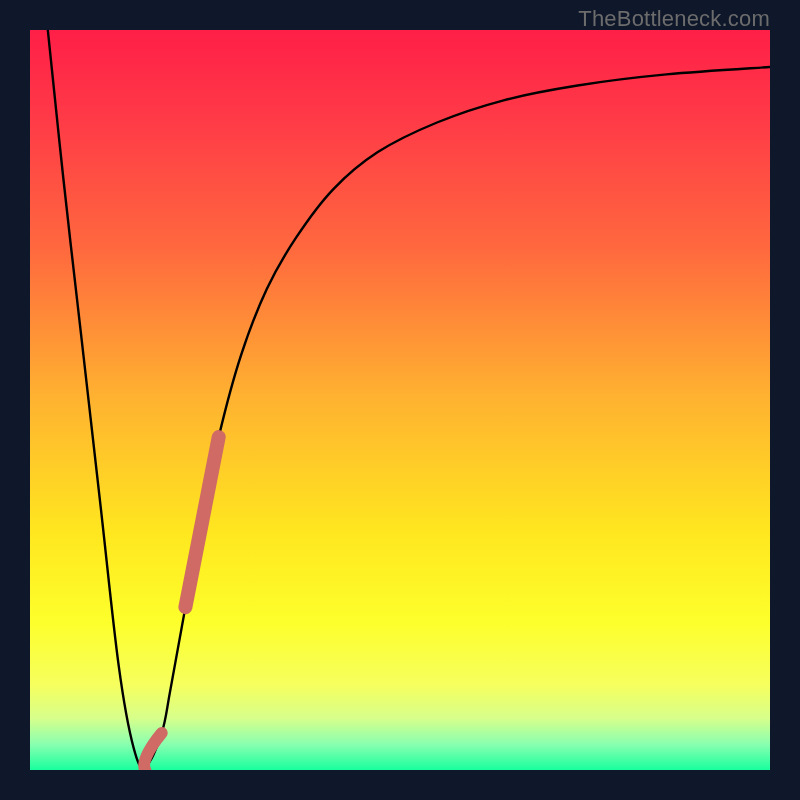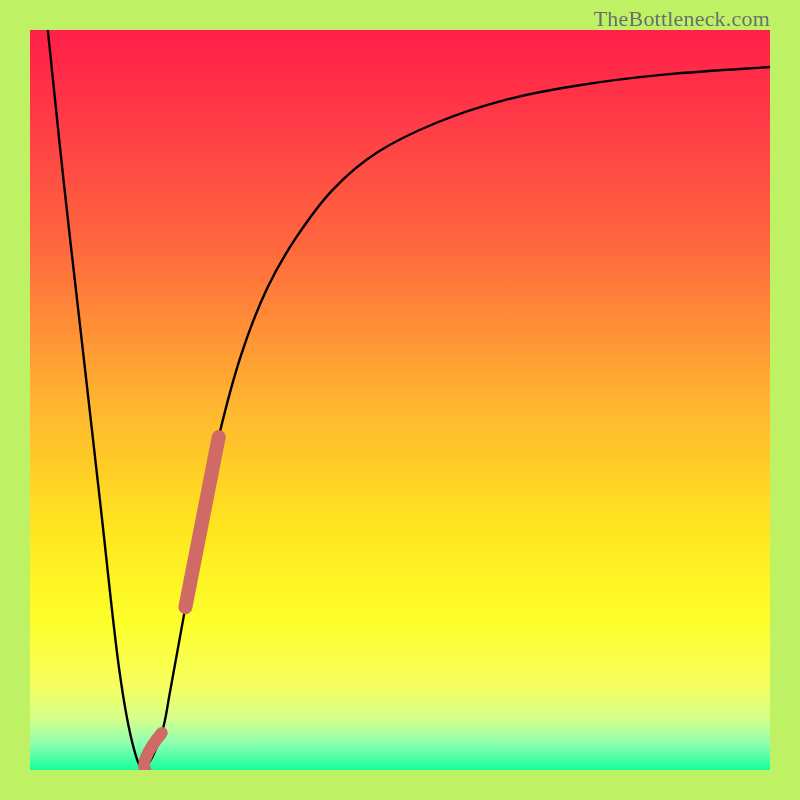--- a/index.html
+++ b/index.html
@@ -7,22 +7,21 @@
     padding: 0;
     width: 800px;
     height: 800px;
     overflow: hidden;
     background: #000;
     font-family: Arial, Helvetica, sans-serif;
   }
   .frame {
     position: absolute;
     inset: 0;
-    background: #bef264;
-    font-family: Liberation Serif, serif;
+    background: #0f172a;
   }
   .plot-area {
     position: absolute;
     left: 30px;
     top: 30px;
     width: 740px;
     height: 740px;
     overflow: hidden;
   }
   .gradient {

